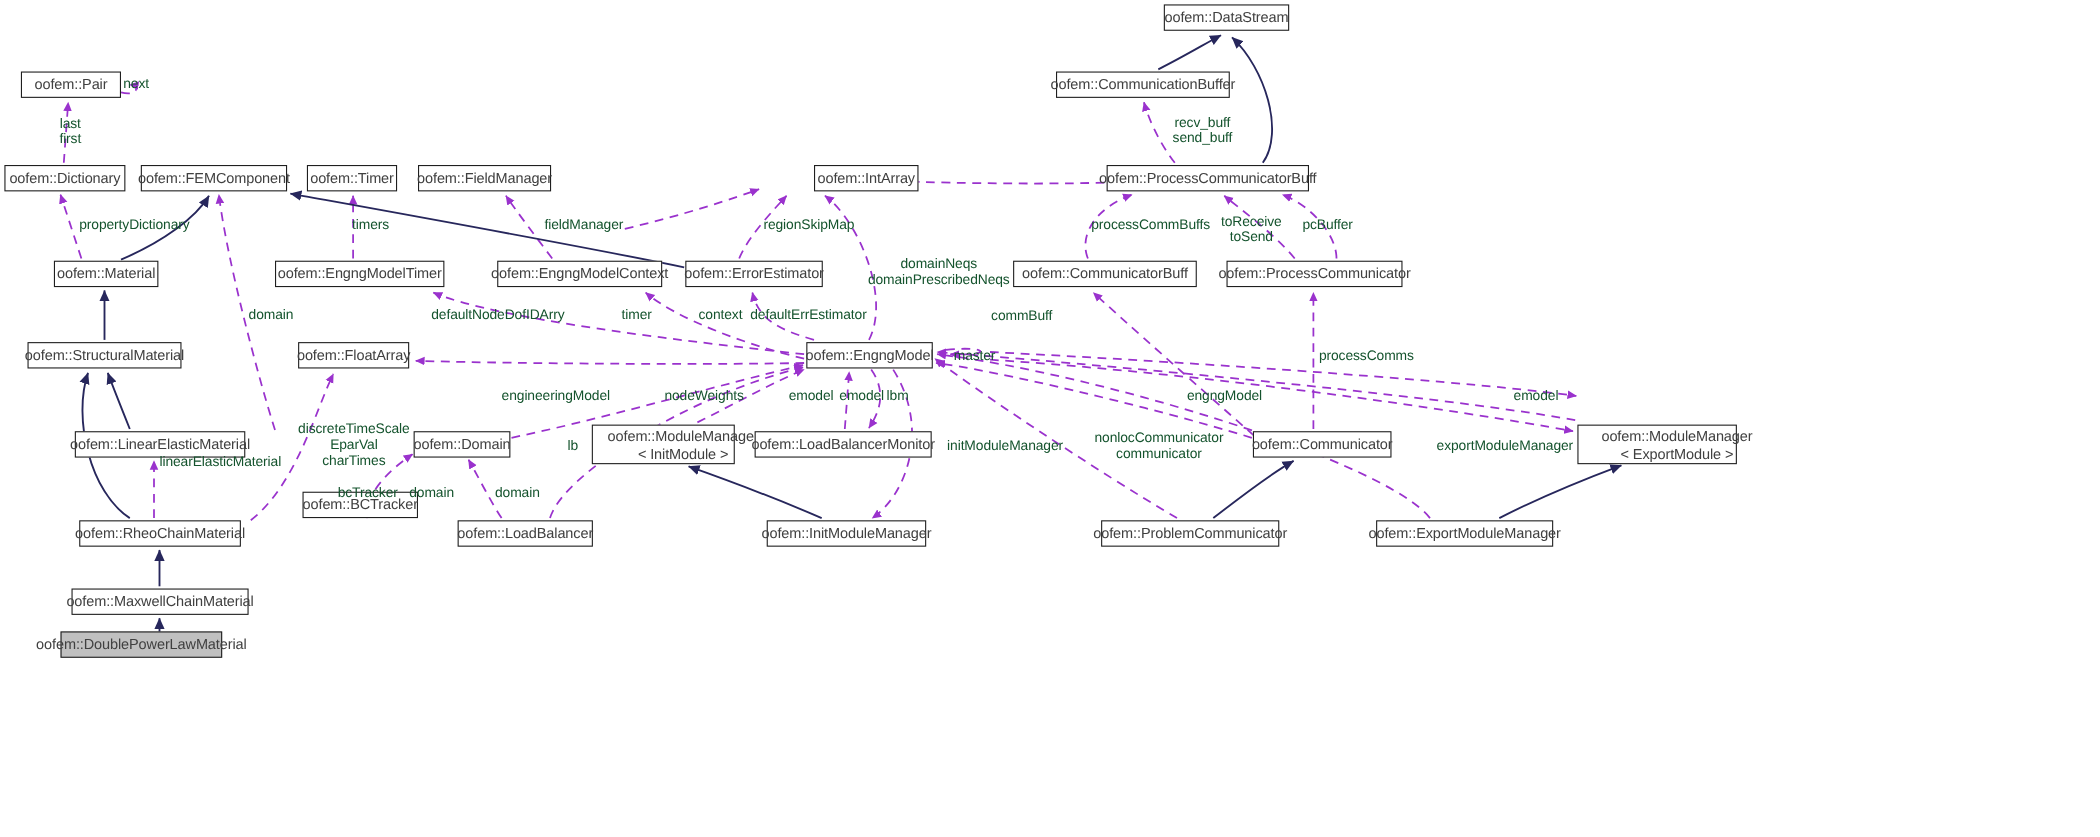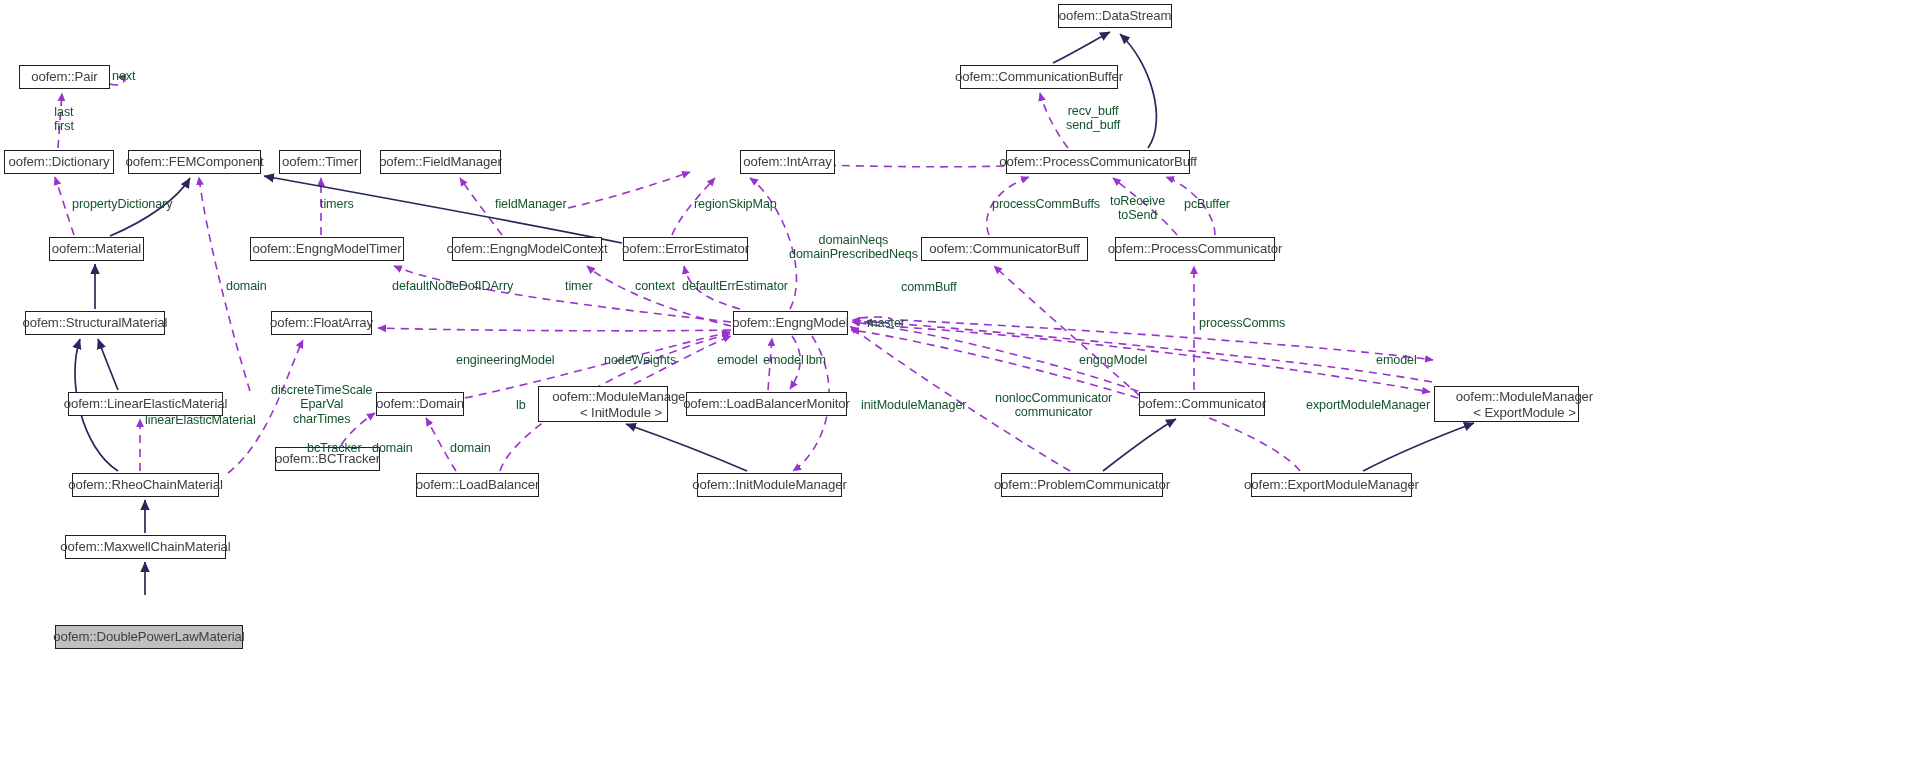--- a/index.html
+++ b/index.html
@@ -202,21 +202,21 @@
   <div class="node" style="left:1139px;top:392px;width:126px;height:24px;">oofem::Communicator</div>
   <div class="node two-line" style="left:1434px;top:386px;width:145px;height:36px;">oofem::ModuleManager
 &lt; ExportModule &gt;</div>
   <div class="node" style="left:72px;top:473px;width:147px;height:24px;">oofem::RheoChainMaterial</div>
   <div class="node" style="left:275px;top:447px;width:105px;height:24px;">oofem::BCTracker</div>
   <div class="node" style="left:416px;top:473px;width:123px;height:24px;">oofem::LoadBalancer</div>
   <div class="node" style="left:697px;top:473px;width:145px;height:24px;">oofem::InitModuleManager</div>
   <div class="node" style="left:1001px;top:473px;width:162px;height:24px;">oofem::ProblemCommunicator</div>
   <div class="node" style="left:1251px;top:473px;width:161px;height:24px;">oofem::ExportModuleManager</div>
   <div class="node" style="left:65px;top:535px;width:161px;height:24px;">oofem::MaxwellChainMaterial</div>
-  <div class="node highlight" style="left:55px;top:625px;width:188px;height:24px;">oofem::DoublePowerLawMaterial</div>
+  <div class="node highlight" style="left:55px;top:574px;width:147px;height:24px;">oofem::DoublePowerLawMaterial</div>
 
   <div class="edge-label" style="left:112px;top:69px;">next</div>
   <div class="edge-label" style="left:54px;top:105px;">last
 first</div>
   <div class="edge-label" style="left:1066px;top:104px;">recv_buff
 send_buff</div>
   <div class="edge-label" style="left:72px;top:197px;">propertyDictionary</div>
   <div class="edge-label" style="left:320px;top:197px;">timers</div>
   <div class="edge-label" style="left:495px;top:197px;">fieldManager</div>
   <div class="edge-label" style="left:694px;top:197px;">regionSkipMap</div>

